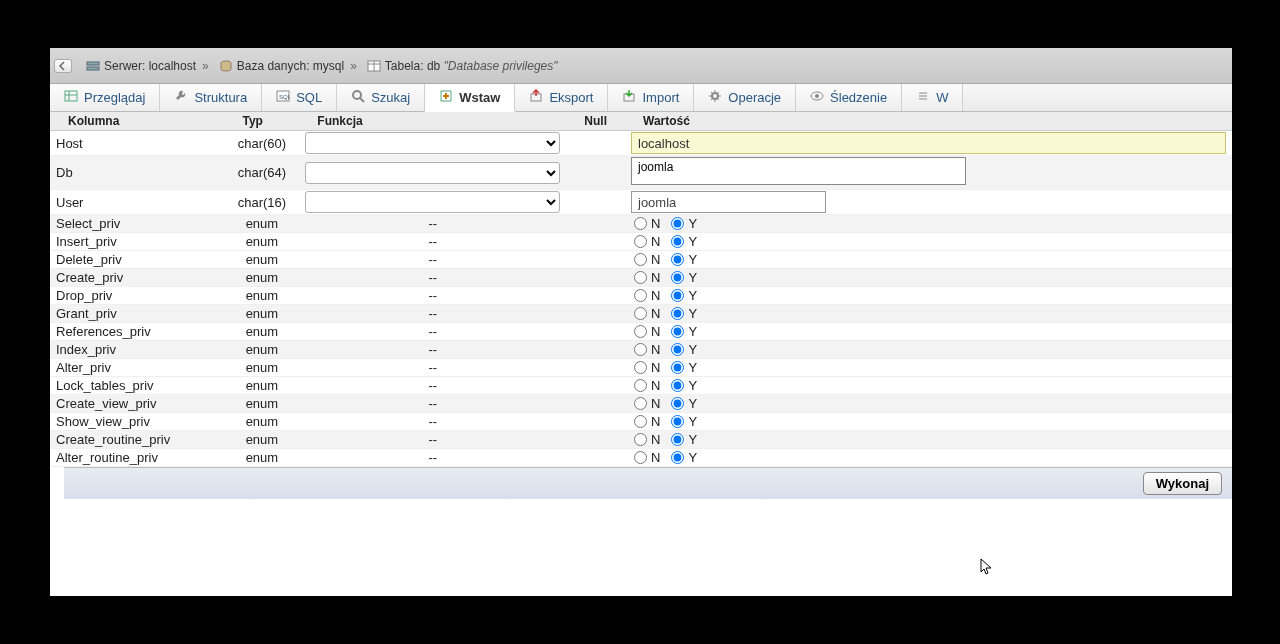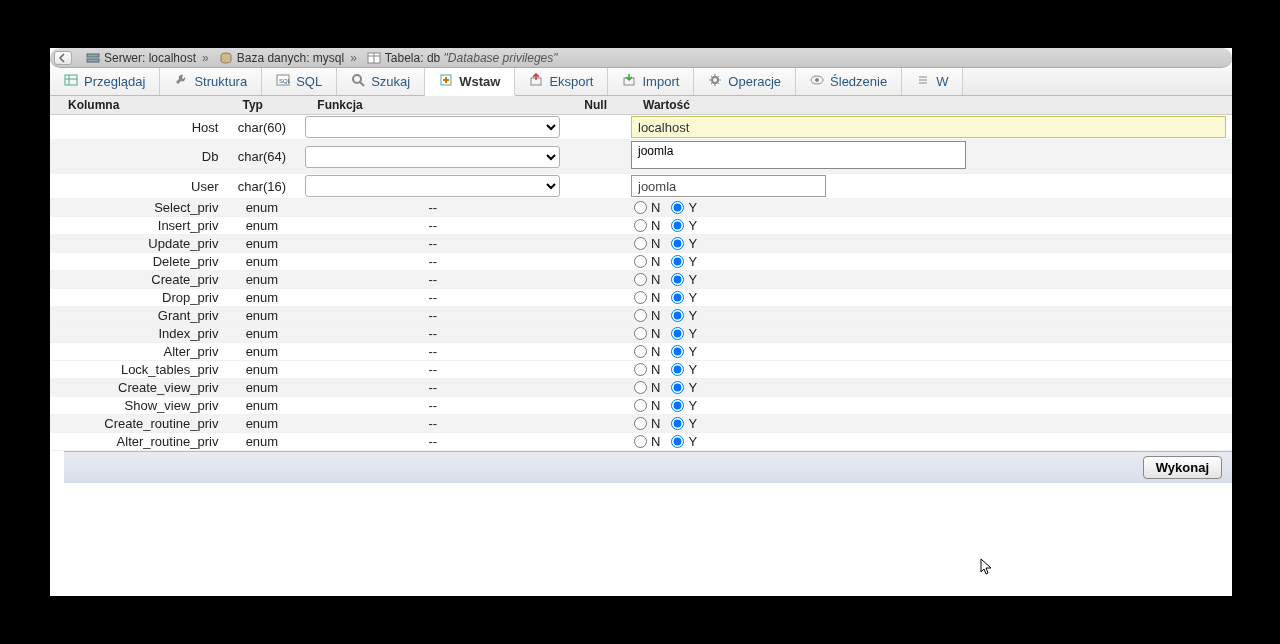--- a/index.html
+++ b/index.html
@@ -17,30 +17,29 @@
     position: absolute;
     left: 50px;
     top: 48px;
     width: 1182px;
     height: 548px;
     background: #fff;
     overflow: hidden;
   }
   
   .breadcrumb {
-    height: 20px;
+    height: 36px;
     background: linear-gradient(#d9d9d9,#c8c8c8);
     border-bottom: 1px solid #aaa;
     display: flex;
     align-items: center;
     padding: 0 4px;
     font-size: 12px;
     color: #333;
     white-space: nowrap;
-    border-radius: 10px;
   }
   .back-btn {
     width:18px;height:14px;border:1px solid #aaa;border-radius:3px;
     background:linear-gradient(#fff,#e6e6e6);margin-right:10px;
     display:flex;align-items:center;justify-content:center;
   }
   .back-btn svg{width:10px;height:10px;}
   .crumb-icon{width:14px;height:12px;margin:0 4px;display:inline-block;}
   .crumb-sep{margin:0 6px;color:#666;}
   .crumb-em{font-style:italic;color:#555;}
@@ -67,21 +66,21 @@
     width:100%;border-collapse:collapse;
   }
   .grid th {
     background:#ececec;border-bottom:1px solid #ccc;
     font-weight:bold;text-align:left;padding:2px 18px;font-size:12px;
   }
   .grid td {
     padding:1px 6px;vertical-align:middle;border-bottom:1px solid #f0f0f0;
   }
   .grid tr.alt td{background:#f3f3f3;}
-  .col-kol{width:175px;text-align:right;padding-right:10px;}
+  .col-kol{width:175px;text-align:left;padding-right:10px;}
   .col-typ{width:75px;text-align:center;}
   .col-func{width:265px;text-align:center;}
   .col-null{width:40px;margin-top:7px;}
   .col-val{}
   .fn-select{
     width:255px;height:22px;border:1px solid #b0b0b0;border-radius:3px;
     background:#fff;font-size:12px;
   }
   .val-host{
     width:595px;height:22px;border:1px solid #c7c36a;
@@ -282,34 +281,20 @@
           <td class="col-null"></td>
           <td class="col-val">
             <div class="radio-group">
               <input type="radio" name="r4" style="">
               <label>N</label>
               <input type="radio" name="r4" checked="" style="">
               <label>Y</label>
             </div>
           </td>
         </tr>
-        <tr class="alt">
-          <td class="col-kol">Update_priv</td>
-          <td class="col-typ">enum</td>
-          <td class="col-func">--</td>
-          <td class="col-null"></td>
-          <td class="col-val">
-            <div class="radio-group">
-              <input type="radio" name="r5" style="">
-              <label>N</label>
-              <input type="radio" name="r5" checked="" style="">
-              <label>Y</label>
-            </div>
-          </td>
-        </tr>
         <tr>
           <td class="col-kol">Delete_priv</td>
           <td class="col-typ">enum</td>
           <td class="col-func">--</td>
           <td class="col-null"></td>
           <td class="col-val">
             <div class="radio-group">
               <input type="radio" name="r6" style="">
               <label>N</label>
               <input type="radio" name="r6" checked="" style="">
@@ -348,20 +333,34 @@
         <tr class="alt">
           <td class="col-kol">Grant_priv</td>
           <td class="col-typ">enum</td>
           <td class="col-func">--</td>
           <td class="col-null"></td>
           <td class="col-val">
             <div class="radio-group">
               <input type="radio" name="r9" style="">
               <label>N</label>
               <input type="radio" name="r9" checked="" style="">
+              <label>Y</label>
+            </div>
+          </td>
+        </tr>
+        <tr>
+          <td class="col-kol">References_priv</td>
+          <td class="col-typ">enum</td>
+          <td class="col-func">--</td>
+          <td class="col-null"></td>
+          <td class="col-val">
+            <div class="radio-group">
+              <input type="radio" name="r10" style="">
+              <label>N</label>
+              <input type="radio" name="r10" checked="" style="">
               <label>Y</label>
             </div>
           </td>
         </tr>
         <tr class="alt">
           <td class="col-kol">Index_priv</td>
           <td class="col-typ">enum</td>
           <td class="col-func">--</td>
           <td class="col-null"></td>
           <td class="col-val">

